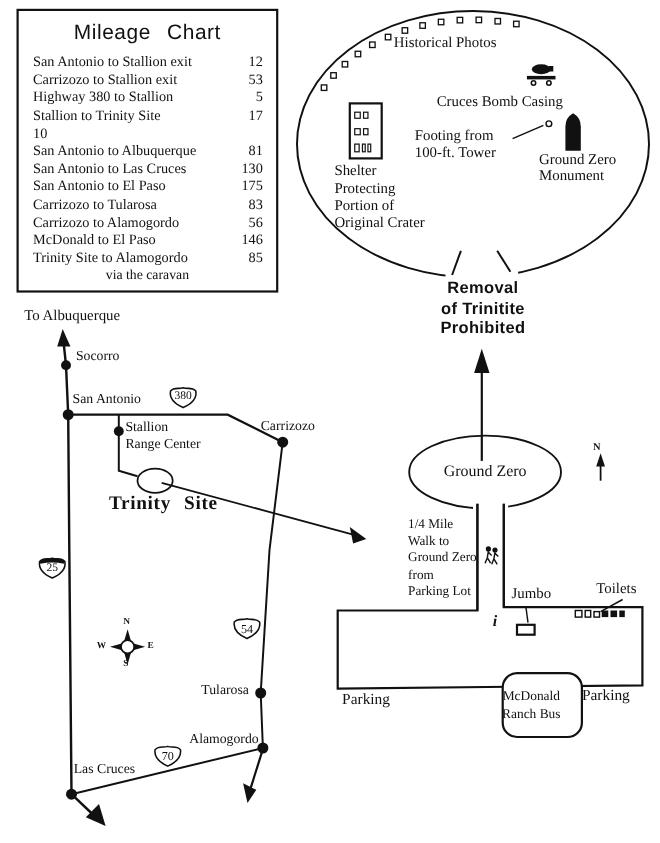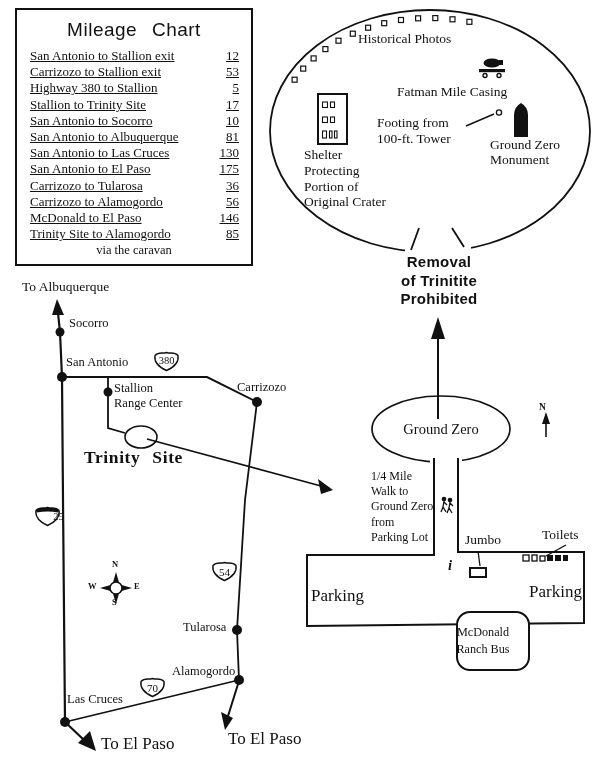--- a/index.html
+++ b/index.html
@@ -1,39 +1,39 @@
 <!DOCTYPE html>
 <html><head>
 <meta charset="utf-8">
 <style>
   html,body{margin:0;padding:0;background:#fff;}
   .page{position:relative;width:600px;height:766px;background:#fff;overflow:hidden;
         font-family:"Liberation Serif",serif;color:#111;}
   svg.art{position:absolute;left:0;top:0;width:600px;height:766px;}
   .lbl{position:absolute;white-space:nowrap;line-height:1.12;} .fs125{font-size:12.5px;} .fs13{font-size:13.5px;}
-  .fs14{font-size:17px;}
+  .fs14{font-size:14px;margin-top:43px;}
   .center{text-align:center;}
   
   .mileage{position:absolute;left:15px;top:8px;width:238px;height:258px;
            border:2px solid #111;box-sizing:border-box;background:#fff;}
   .mtitle{font-family:"Liberation Sans",sans-serif;font-weight:normal;font-size:19px;
           text-align:center;margin:9px 0 7px 0;word-spacing:9px;letter-spacing:.5px;}
   .mrows{padding:0 12px 0 13px;}
-  .mrow{display:flex;justify-content:space-between;font-size:13px;line-height:16.2px;text-decoration:underline;}
+  .mrow{display:flex;justify-content:space-between;font-size:13px;line-height:16.2px;}
   .mfoot{text-align:center;font-size:12.5px;margin-top:1px;}
   
   .warning{position:absolute;left:377px;top:253px;width:124px;text-align:center;
            font-family:"Liberation Sans",sans-serif;font-weight:bold;font-size:15px;
            line-height:18.5px;letter-spacing:.3px;}
   
   .lines div{white-space:nowrap;}
   .walk{line-height:15.2px;font-size:12px;}
   .shelter{line-height:15.8px;font-size:13.5px;}
   .stallion{line-height:14.8px;font-size:12.5px;}
-  .trinity{font-size:17.5px;font-weight:bold;word-spacing:7px;letter-spacing:.6px;}
+  .trinity{font-size:17.5px;font-weight:bold;word-spacing:7px;letter-spacing:.6px;margin-left:15px;}
   .shield-lbl{position:absolute;display:flex;align-items:center;justify-content:center;
               font-size:10.5px;font-family:"Liberation Serif",serif;}
   .bus{position:absolute;left:457px;top:612px;width:52px;height:58px;display:flex;
        flex-direction:column;align-items:center;justify-content:center;
        font-size:12.2px;line-height:17px;}
   .compass-letter{position:absolute;font-size:8.5px;font-weight:bold;}
   .north-n{position:absolute;left:539px;top:402px;font-size:9.5px;font-weight:bold;}
   .info-i{position:absolute;left:448px;top:557px;font-size:14.5px;font-weight:bold;
           font-style:italic;}
 </style>
@@ -207,57 +207,56 @@
         </div>
       <div class="mrow">
           <span>Highway 380 to Stallion</span>
           <span>5</span>
         </div>
       <div class="mrow">
           <span>Stallion to Trinity Site</span>
           <span>17</span>
         </div>
       <div class="mrow">
-          <span>San Antonio to Socorro</span>
           <span>10</span>
         </div>
       <div class="mrow">
           <span>San Antonio to Albuquerque</span>
           <span>81</span>
         </div>
       <div class="mrow">
           <span>San Antonio to Las Cruces</span>
           <span>130</span>
         </div>
       <div class="mrow">
           <span>San Antonio to El Paso</span>
           <span>175</span>
         </div>
       <div class="mrow">
           <span>Carrizozo to Tularosa</span>
-          <span>36</span>
+          <span>83</span>
         </div>
       <div class="mrow">
           <span>Carrizozo to Alamogordo</span>
           <span>56</span>
         </div>
       <div class="mrow">
           <span>McDonald to El Paso</span>
           <span>146</span>
         </div>
       <div class="mrow">
           <span>Trinity Site to Alamogordo</span>
           <span>85</span>
         </div>
     </div>
     <div class="mfoot">via the caravan</div>
   </div>
 
   <div class="lbl fs13" style="left:358px;top:31px;">Historical Photos</div>
-  <div class="lbl fs13" style="left:397px;top:84px;">Fatman Mile Casing</div>
+  <div class="lbl fs13" style="left:397px;top:84px;">Cruces Bomb Casing</div>
   <div class="lbl lines fs13" style="left:377px;top:115px;line-height:15.5px;">
     <div>Footing from</div>
     <div>100-ft. Tower</div>
   </div>
   <div class="lbl lines fs13" style="left:490px;top:137px;line-height:15px;">
     <div>Ground Zero</div>
     <div>Monument</div>
   </div>
   <div class="lbl lines shelter" style="left:304px;top:147px;">
     <div>Shelter</div>
@@ -300,21 +299,21 @@
   </div>
   <div class="lbl trinity" style="left:84px;top:448px;">Trinity Site</div>
   <div class="lbl fs125" style="left:237px;top:380px;">Carrizozo</div>
   <div class="lbl fs125" style="left:183px;top:620px;">Tularosa</div>
   <div class="lbl fs125" style="left:172px;top:664px;">Alamogordo</div>
   <div class="lbl fs125" style="left:67px;top:692px;">Las Cruces</div>
   <div class="lbl fs14" style="left:101px;top:734px;">To El Paso</div>
   <div class="lbl fs14" style="left:228px;top:729px;">To El Paso</div>
 
   <div class="shield-lbl" style="left:152px;top:350px;width:29px;height:20px;">380</div>
-  <div class="shield-lbl" style="left:44px;top:508px;width:29px;height:17px;">25</div>
+  <div class="shield-lbl" style="left:33px;top:508px;width:29px;height:17px;">25</div>
   <div class="shield-lbl" style="left:210px;top:563px;width:29px;height:18px;font-size:11px;">54</div>
   <div class="shield-lbl" style="left:138px;top:679px;width:29px;height:18px;font-size:11px;">70</div>
 
   <div class="compass-letter" style="left:112px;top:559px;">N</div>
   <div class="compass-letter" style="left:88px;top:581px;">W</div>
   <div class="compass-letter" style="left:134px;top:581px;">E</div>
   <div class="compass-letter" style="left:112px;top:597px;">S</div>
 
 </div>
 

